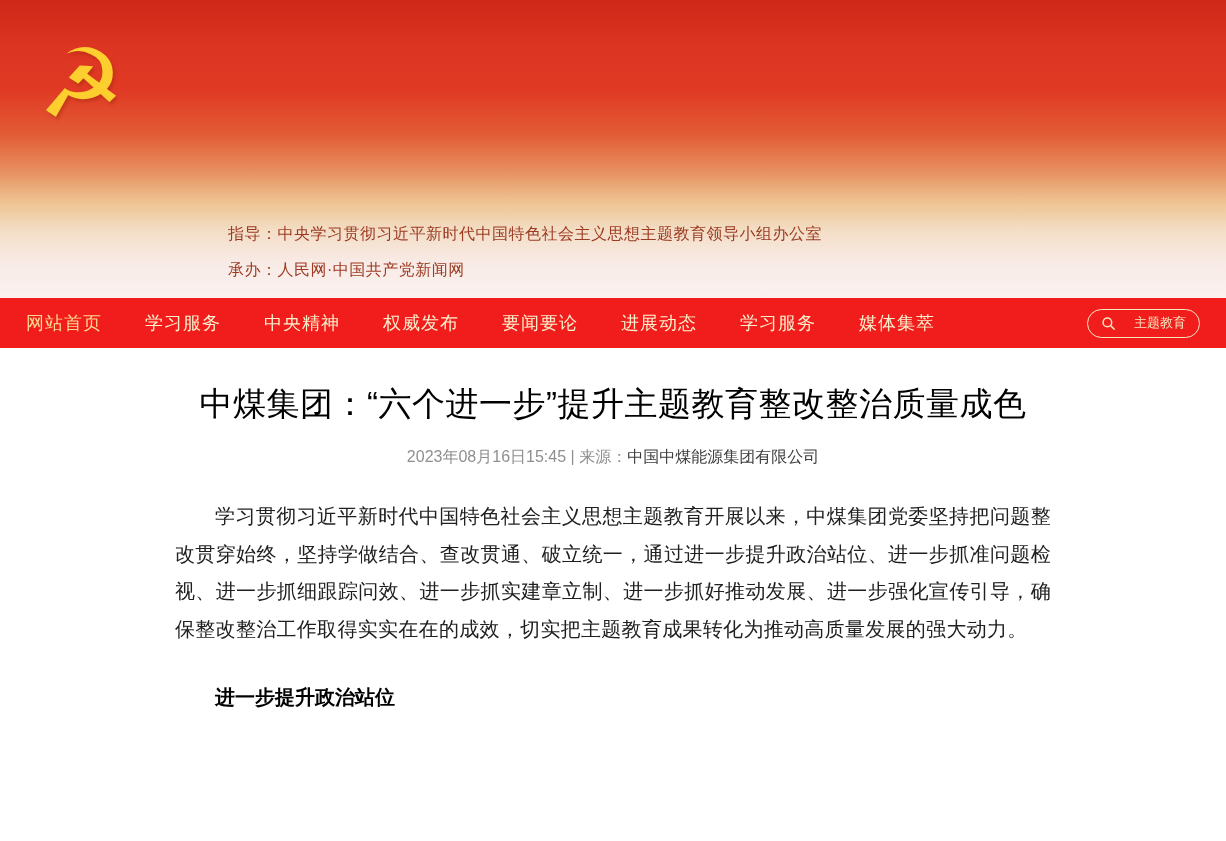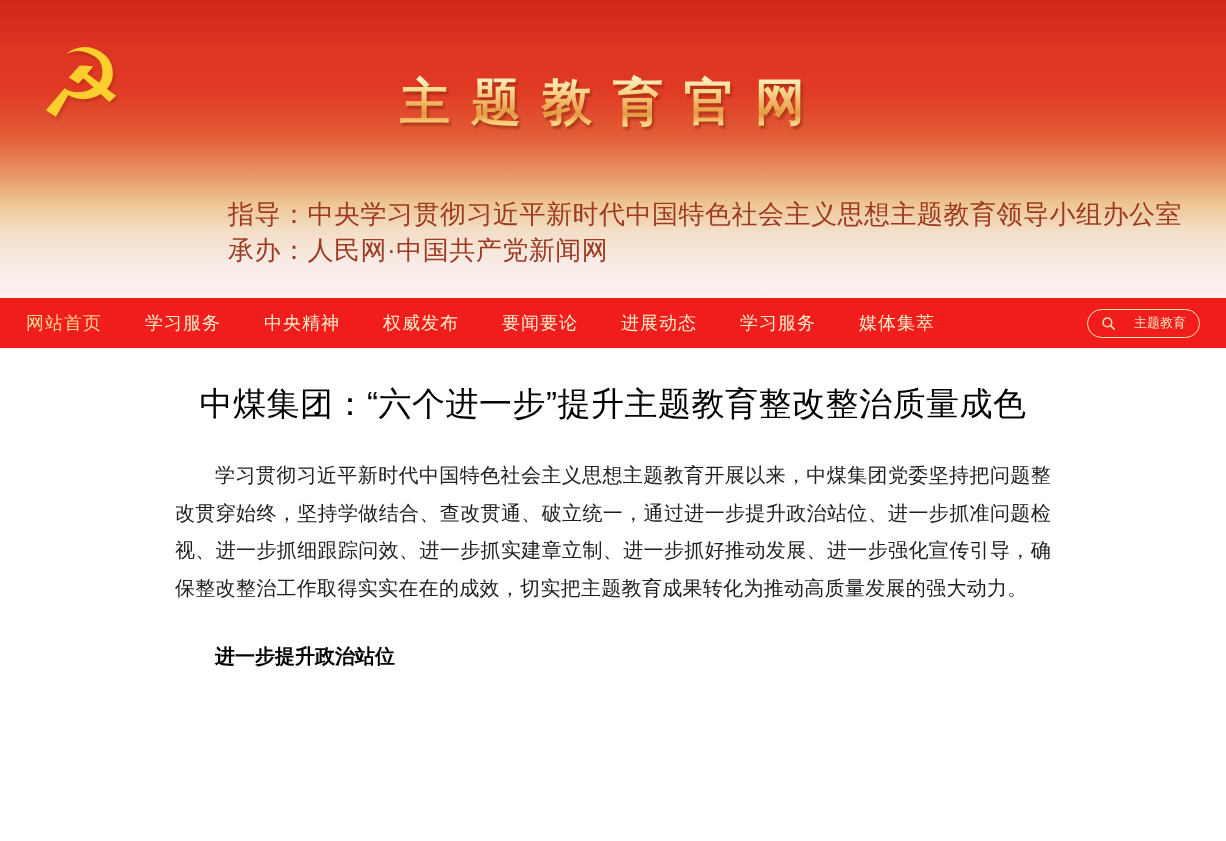--- a/index.html
+++ b/index.html
@@ -35,22 +35,22 @@
   }
   .site-title-1 {
     font-size: 52px; line-height: 58px; letter-spacing: 2px;
     padding-left: 70px;
   }
   .site-title-2 {
     margin-top: 18px;
     font-size: 50px; line-height: 56px; letter-spacing: 21px;
   }
   .banner-deputy {
-    position: absolute; left: 228px; top: 196px;
-    color: #9c3a22; font-size: 26px; line-height: 36px;
+    position: absolute; left: 228px; top: 216px;
+    color: #9c3a22; font-size: 16px; line-height: 36px;
     font-weight: 500; letter-spacing: 0.5px;
   }
 
   
   .nav {
     width: 1226px; height: 50px;
     background: #f11c1c;
     display: flex; align-items: center;
     padding: 0 26px;
   }
@@ -110,21 +110,20 @@
     font-size: 20px; font-weight: bold; color: #000000;
     text-indent: 2em;
   }
 </style>
 </head>
 <body>
 
 <header class="banner">
   <span class="emblem">☭</span>
   <div class="banner-titles">
-    <div class="gold-text site-title-2">主题教育官网</div>
   </div>
   <div class="banner-deputy">
     <div><span>指导：</span><span>中央学习贯彻习近平新时代中国特色社会主义思想主题教育领导小组办公室</span></div>
     <div><span>承办：</span><span>人民网·中国共产党新闻网</span></div>
   </div>
 </header>
 
 <nav class="nav">
   <span class="nav-item active">网站首页</span>
   <span class="nav-item">学习服务</span>
@@ -141,20 +140,23 @@
         <line x1="10.4" y1="10.4" x2="14" y2="14"></line>
       </svg>
     </span>
     <span>主题教育</span>
   </span>
 </nav>
 
 <main class="content">
   <h1 class="article-title">中煤集团：“六个进一步”提升主题教育整改整治质量成色</h1>
 
+  <div class="article-meta">
+    <span>2023年08月16日15:45</span><span> | </span><span>来源：</span><span class="source-name">中国中煤能源集团有限公司</span>
+  </div>
 
 
   <div class="article-body">
     <p>学习贯彻习近平新时代中国特色社会主义思想主题教育开展以来，中煤集团党委坚持把问题整改贯穿始终，坚持学做结合、查改贯通、破立统一，通过进一步提升政治站位、进一步抓准问题检视、进一步抓细跟踪问效、进一步抓实建章立制、进一步抓好推动发展、进一步强化宣传引导，确保整改整治工作取得实实在在的成效，切实把主题教育成果转化为推动高质量发展的强大动力。</p>
   </div>
 
   <h2 class="section-subheading">进一步提升政治站位</h2>
 </main>
 
 </body></html>

